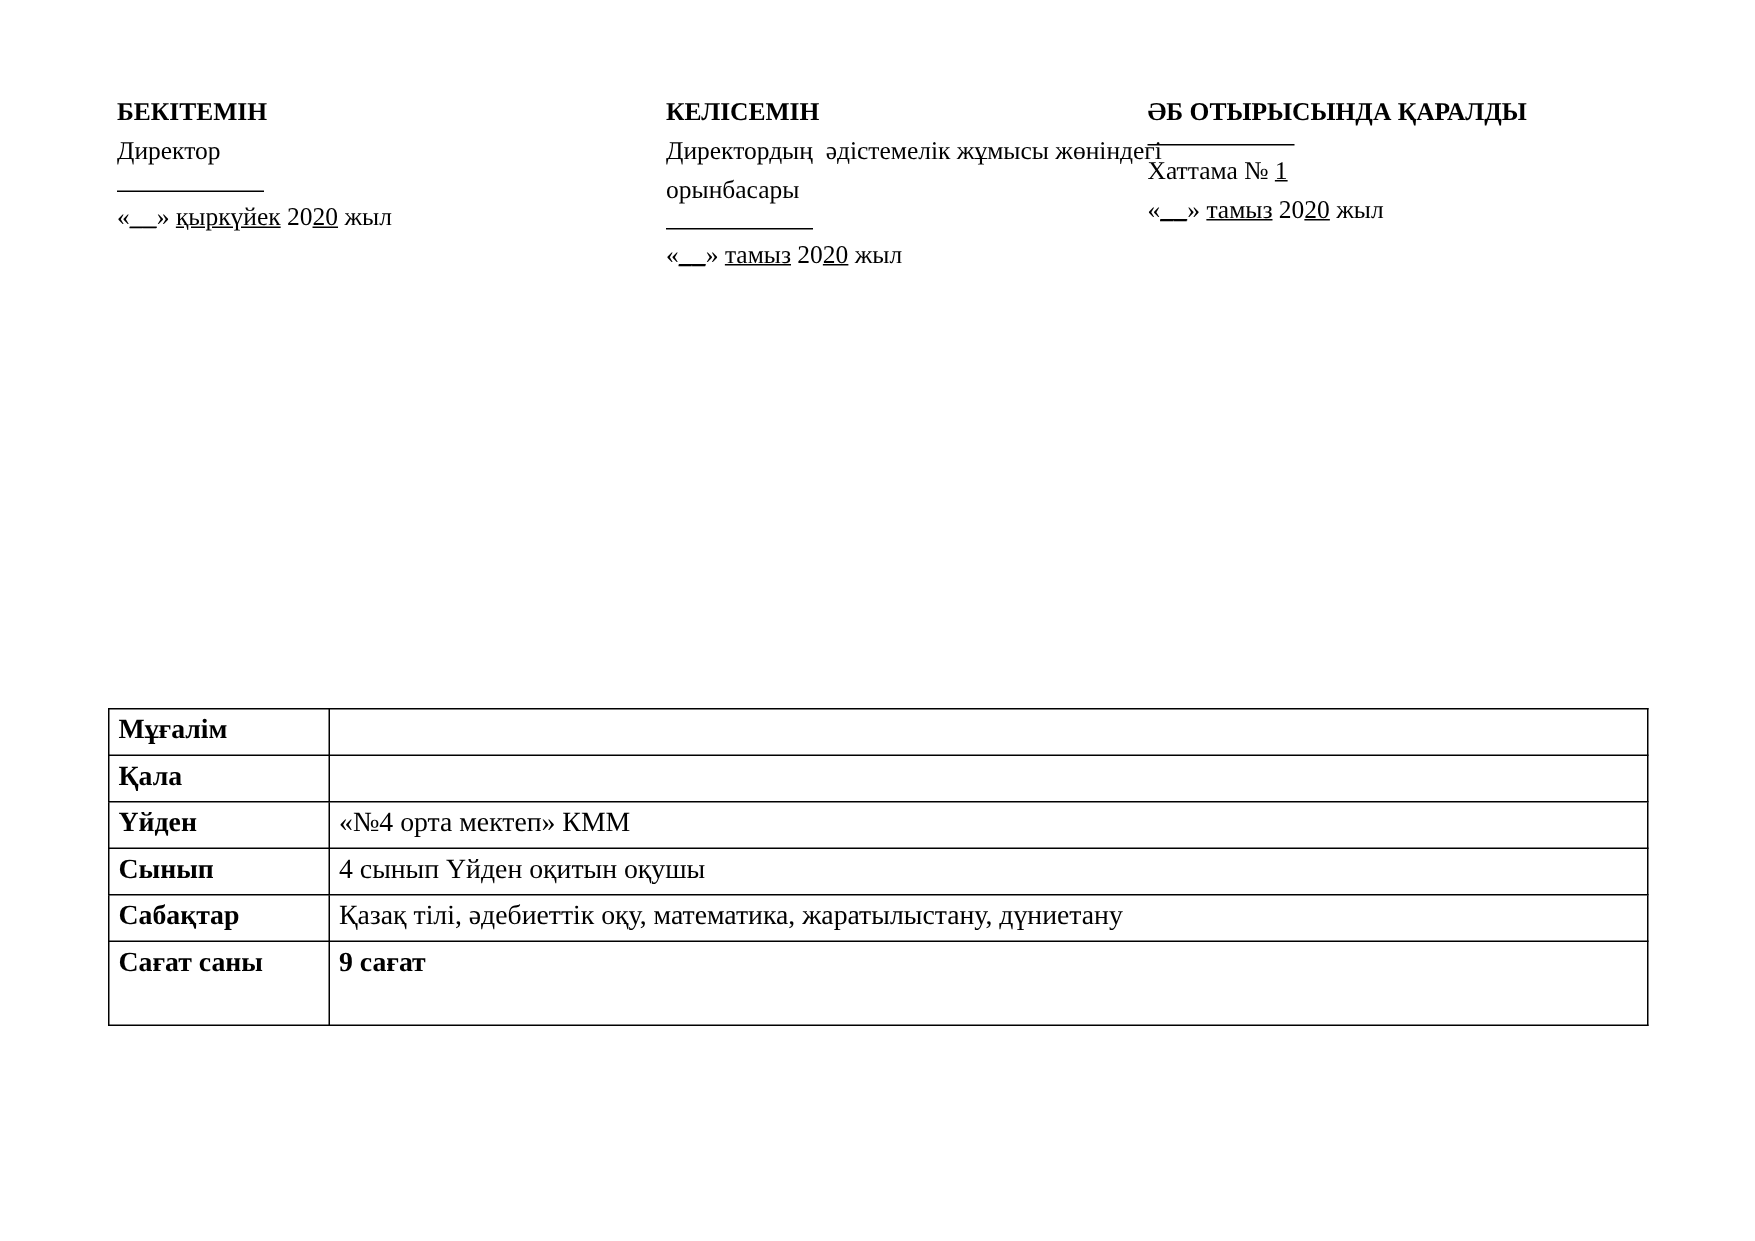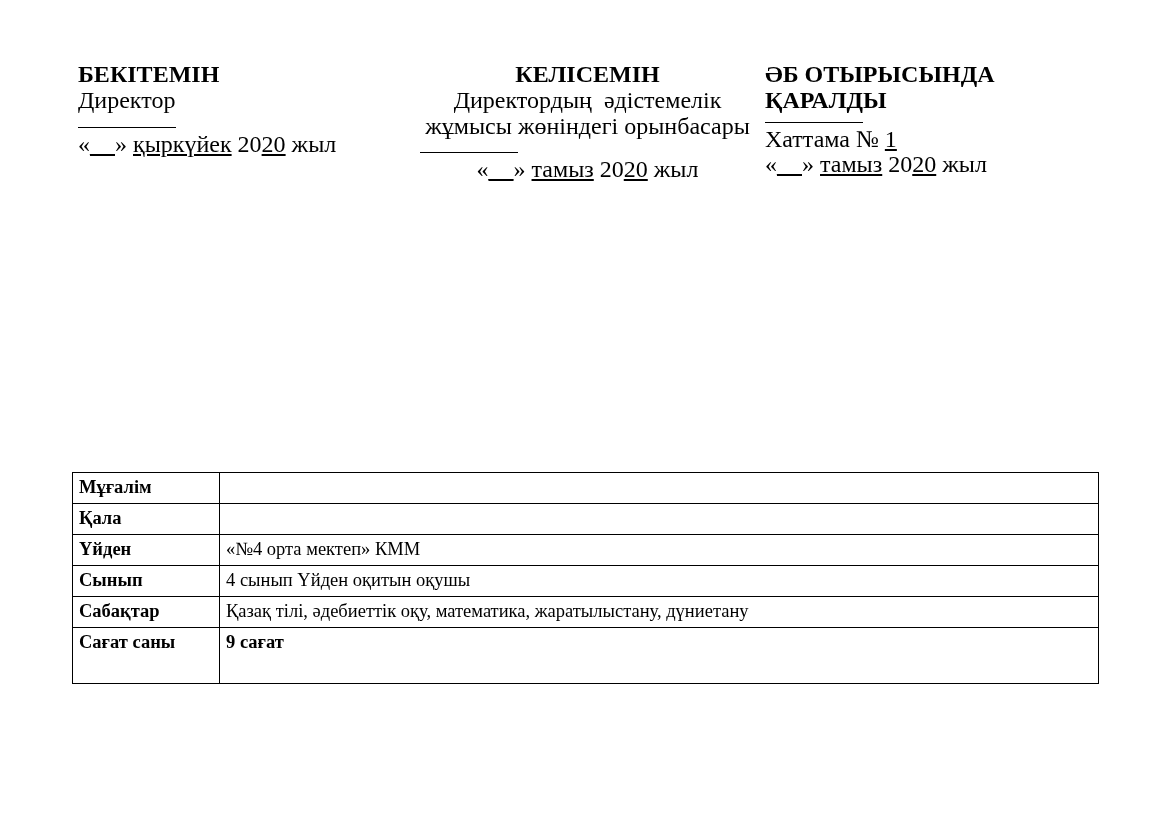--- a/index.html
+++ b/index.html
@@ -27,25 +27,25 @@
   .approvals {
     position: absolute;
     top: 62px;
     left: 0;
     width: 1170px;
     height: 170px;
   }
   .appr-col {
     position: absolute;
     top: 0;
-    font-size: 24px;
+    font-size: 17px;
     line-height: 25.8px;
   }
   .appr-col.c1 { left: 78px;  width: 330px; }
-  .appr-col.c2 { left: 420px; width: 335px; text-align: center; }
+  .appr-col.c2 { left: 444px; width: 335px; }
   .appr-col.c3 { left: 765px; width: 340px; }
 
   .appr-title {
     font-weight: bold;
     white-space: pre-wrap;
   }
   .appr-role {
     font-weight: normal;
     white-space: pre-wrap;
   }

